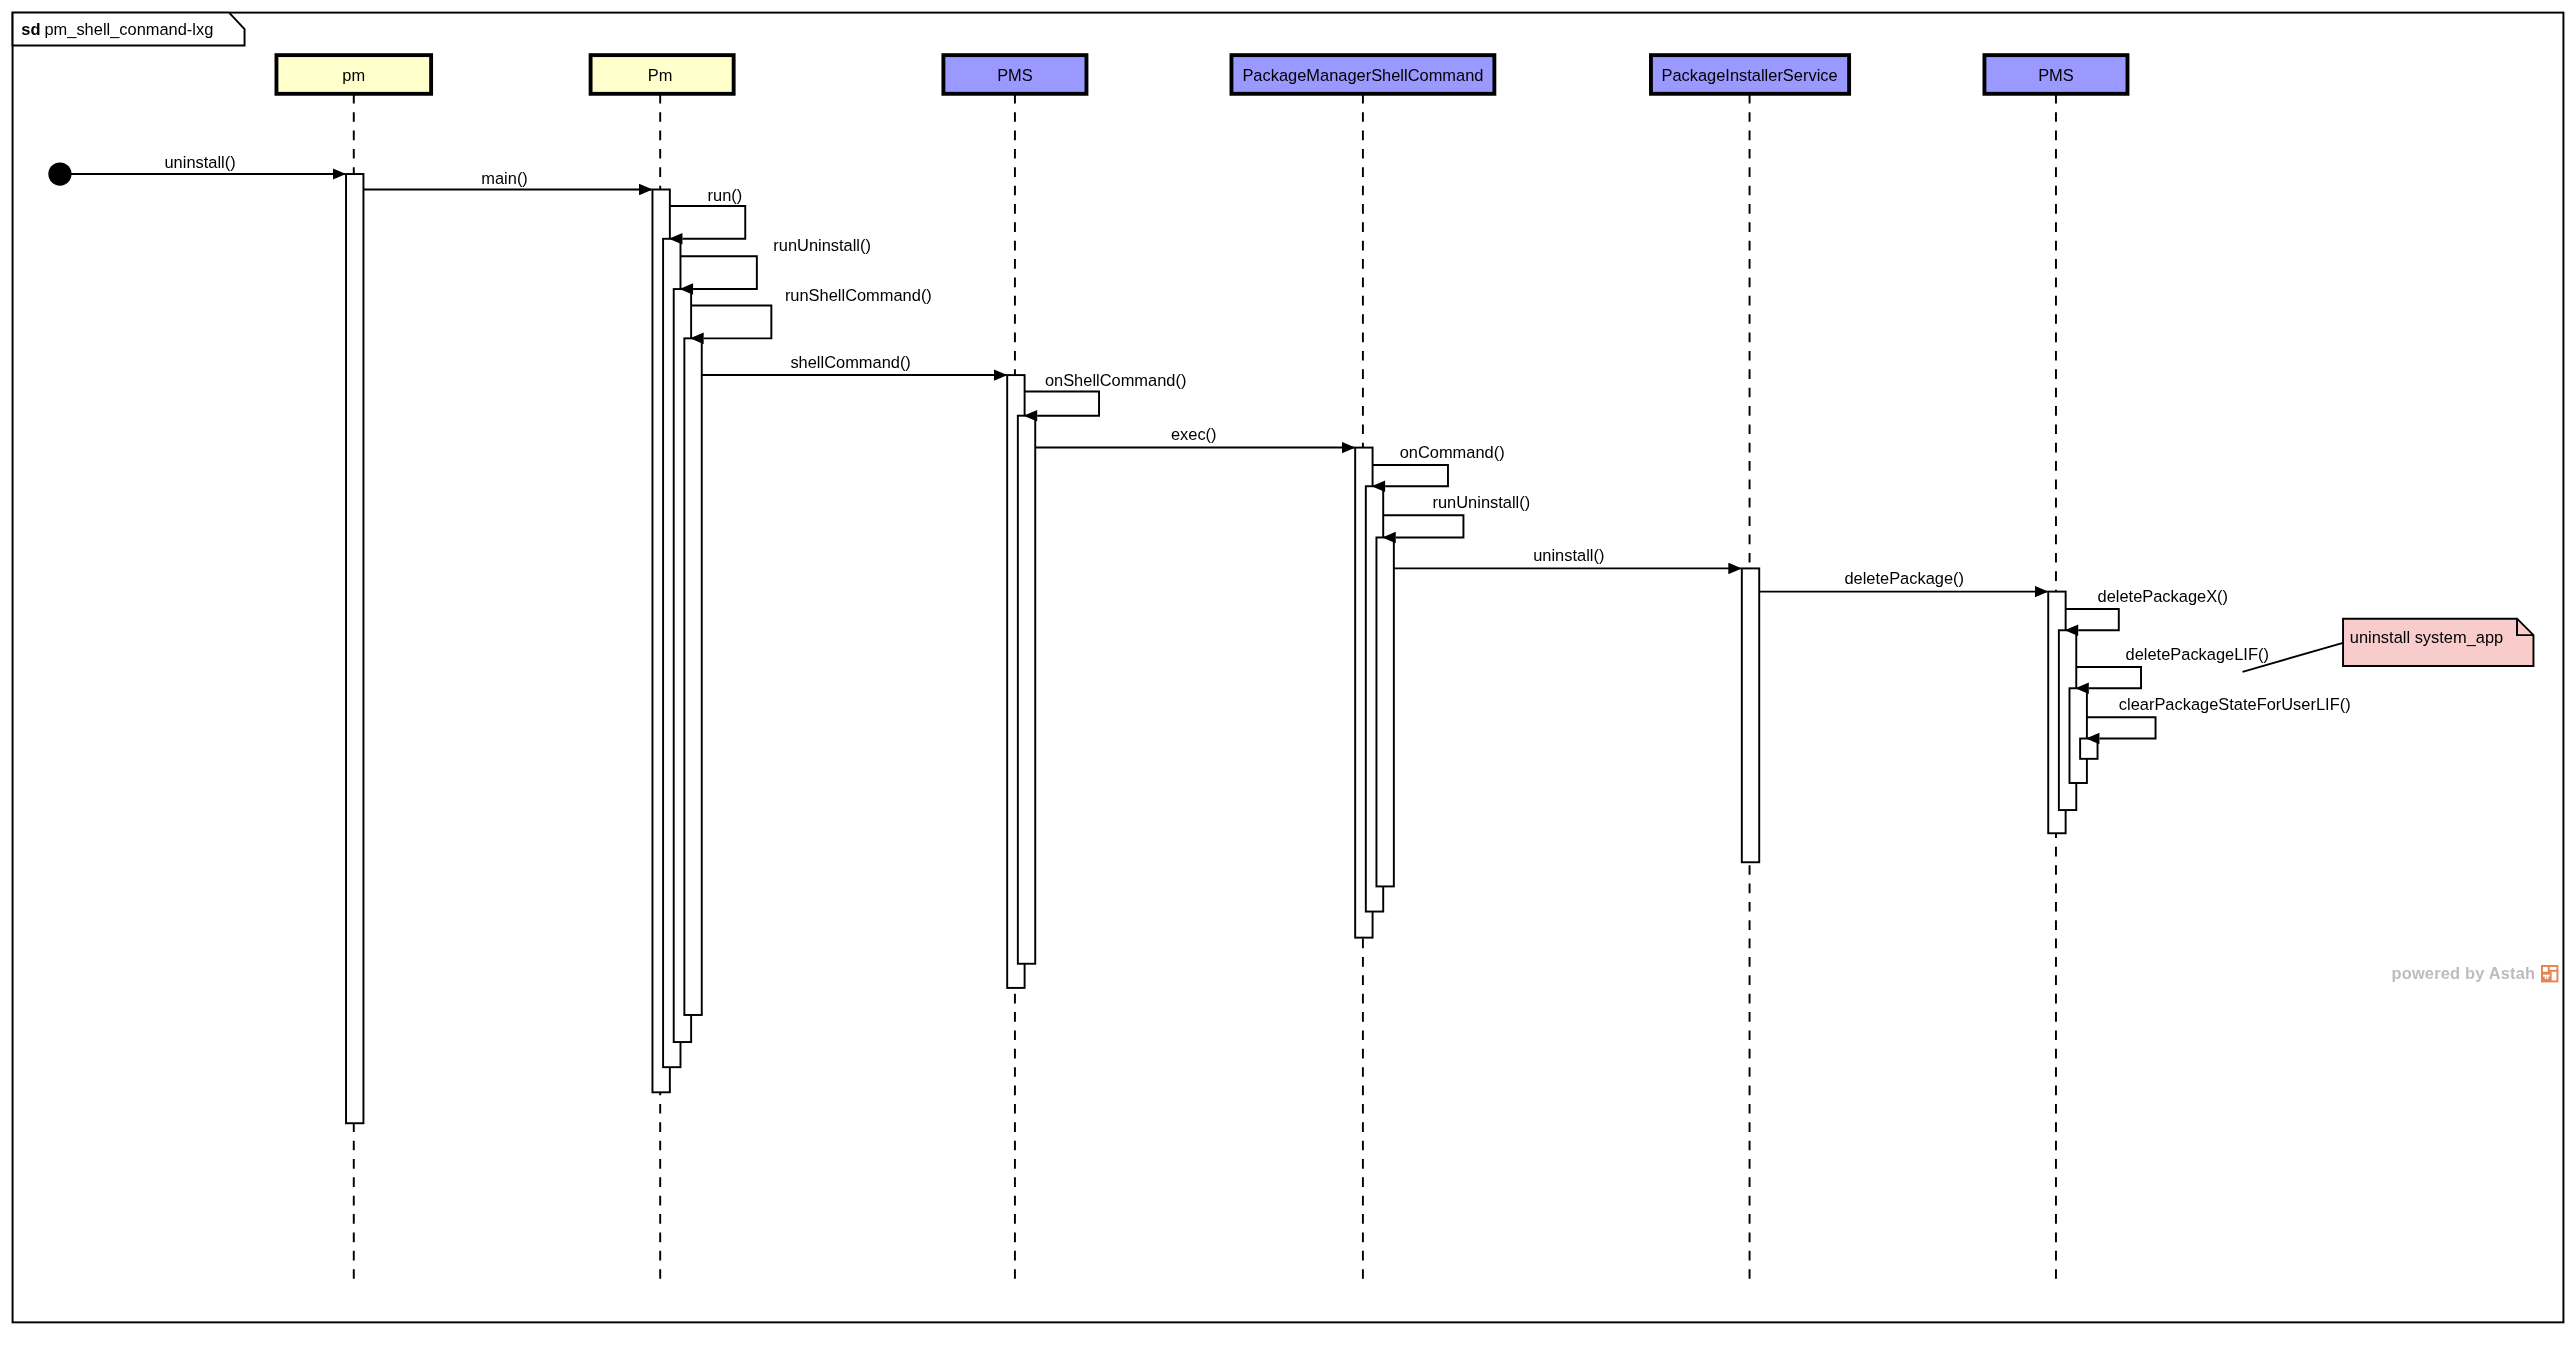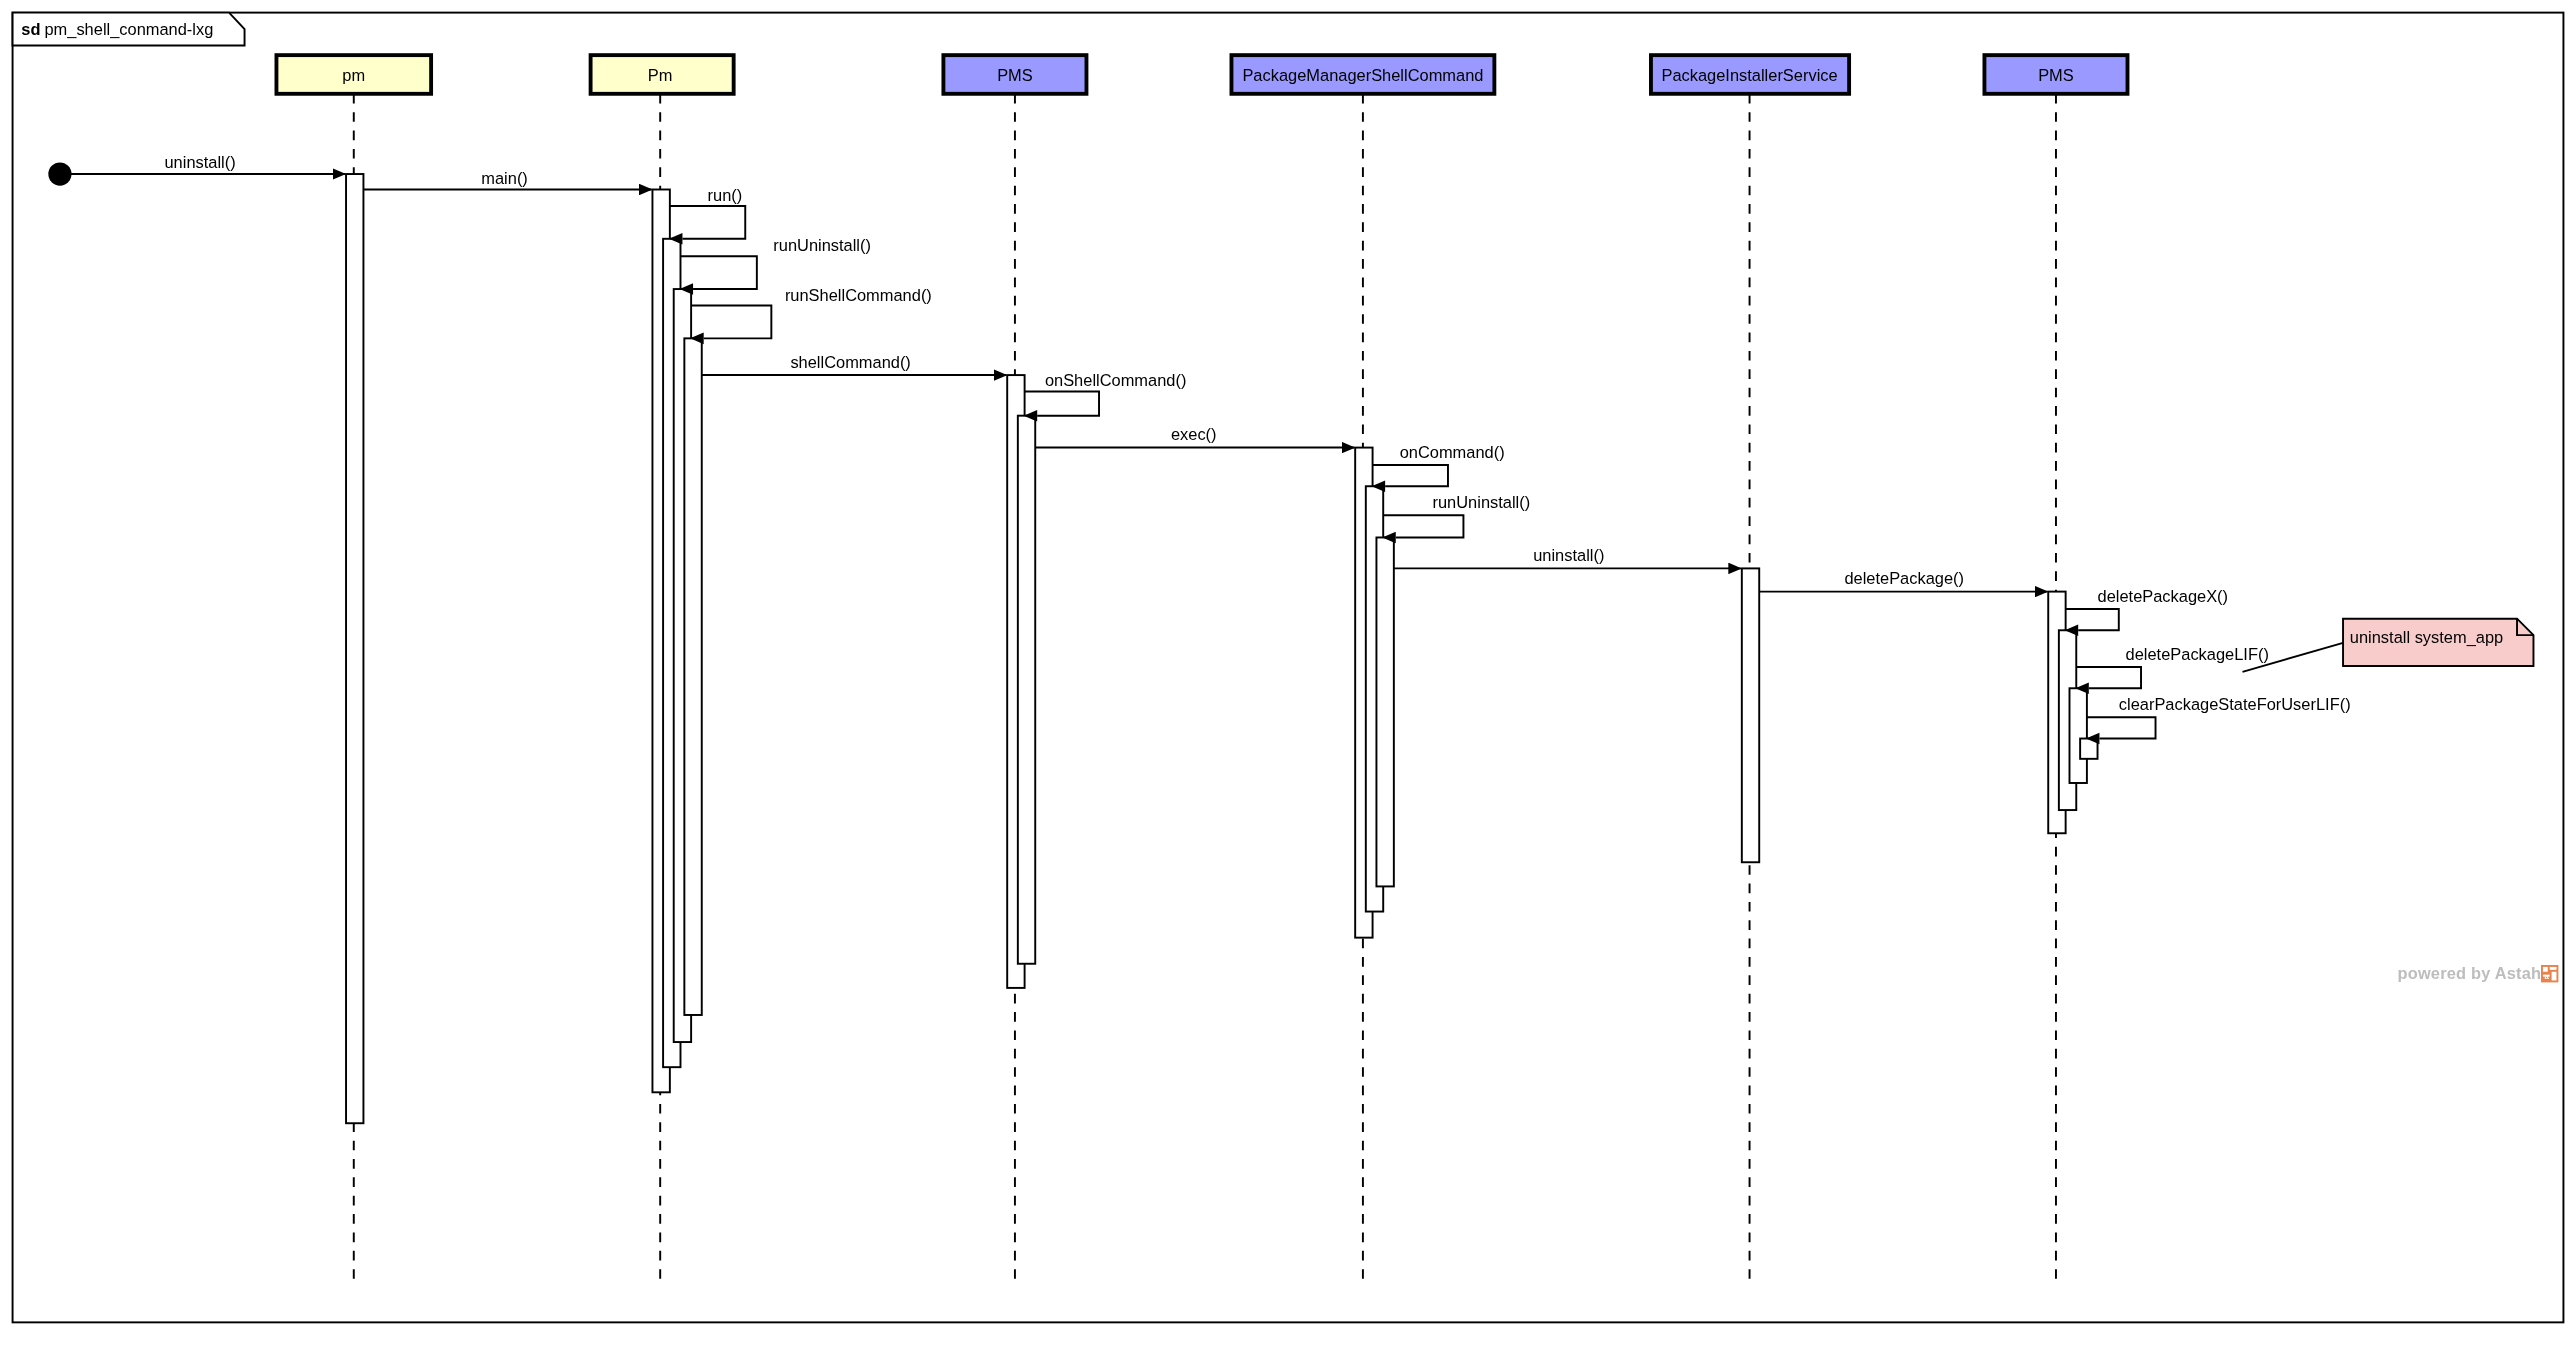--- a/index.html
+++ b/index.html
@@ -1,19 +1,19 @@
 <!DOCTYPE html>
 <html><head>
 <meta charset="utf-8">
 <style>
   html,body{margin:0;padding:0;background:#ffffff;}
   body{width:2576px;height:1363px;font-family:"Liberation Sans",sans-serif;overflow:hidden;}
   #canvas{position:relative;width:2576px;height:993px;background:#fff;}
   svg{position:absolute;left:0;top:0;}
-  .footer{position:absolute;right:17.4px;bottom:9.7px;display:flex;align-items:center;gap:0;}
+  .footer{position:absolute;right:17.4px;bottom:9.7px;display:flex;align-items:center;gap:6px;}
   .footer-text{font-size:16.4px;font-weight:bold;color:#bdbdbd;letter-spacing:0.2px;}
   .astah-logo{width:17.4px;height:17.4px;position:relative;}
 </style>
 </head>
 <body>
 
 <div id="canvas">
 
   <svg width="2576" height="1363" viewBox="0 0 2665 1410">
     <defs>

